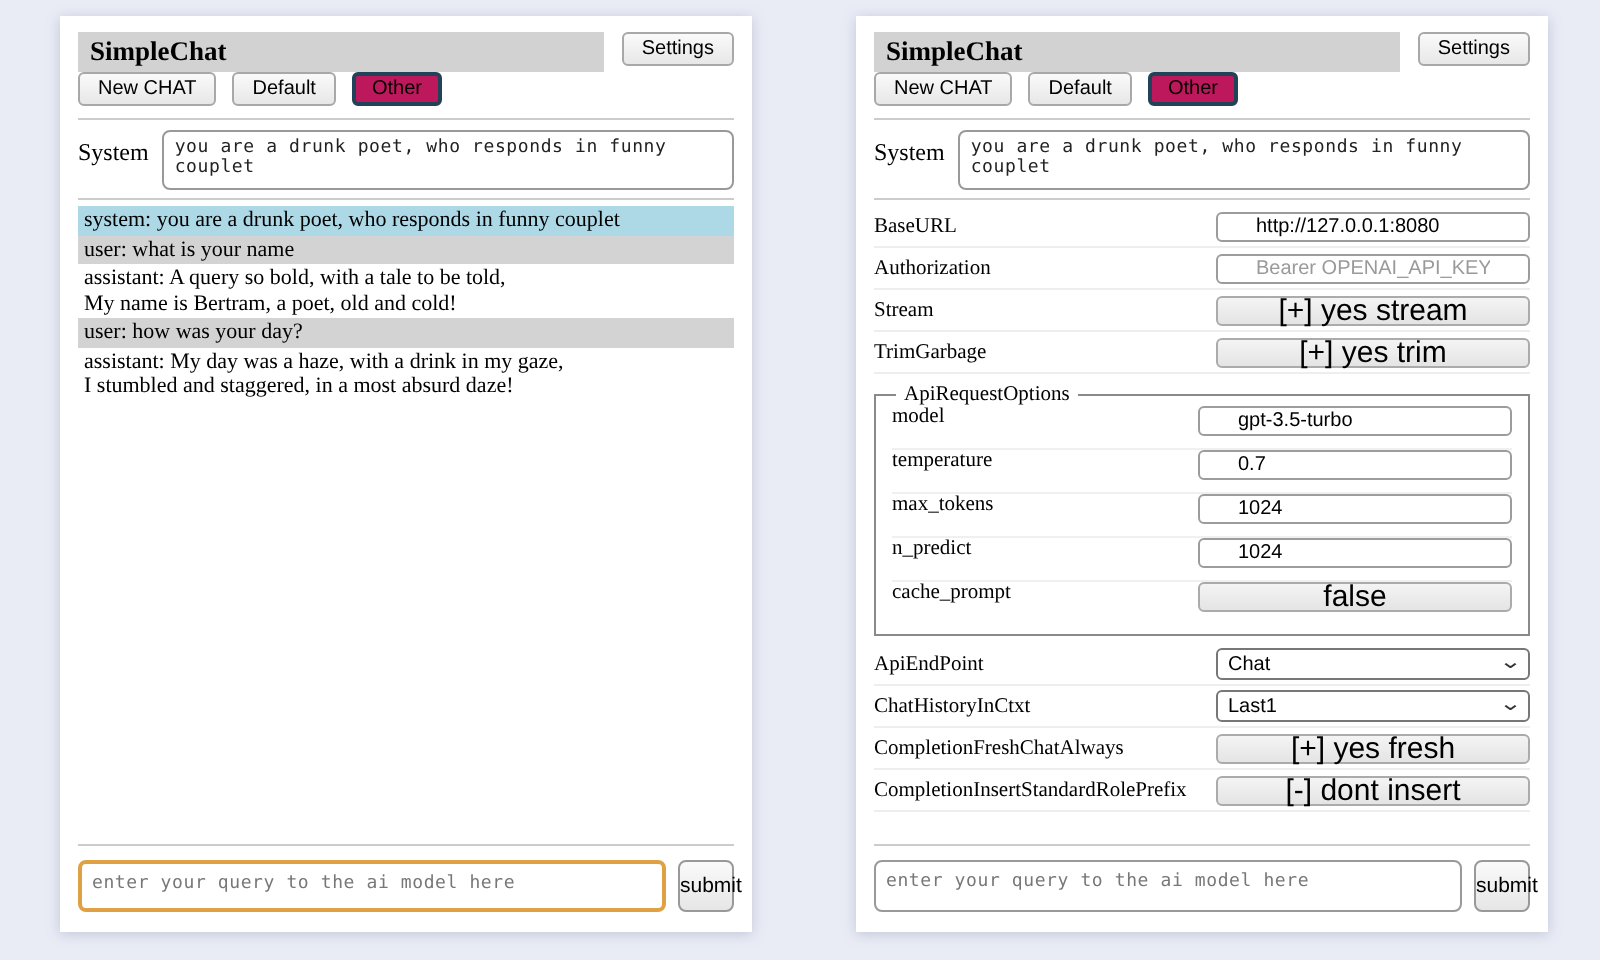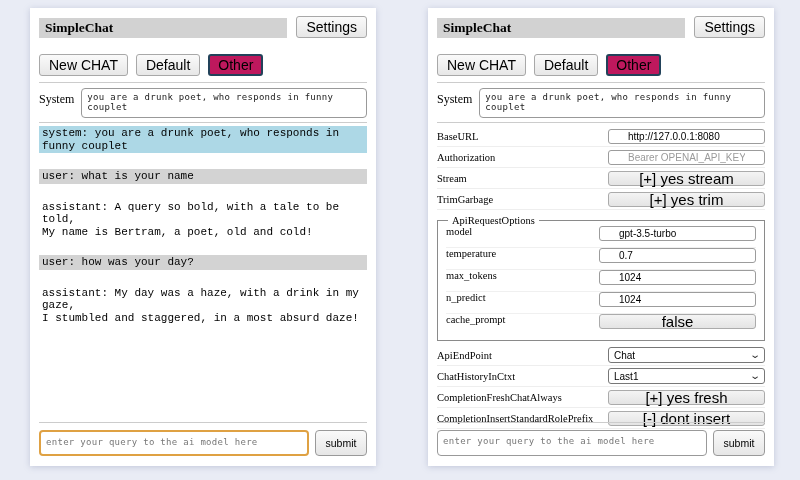--- a/index.html
+++ b/index.html
@@ -5,42 +5,42 @@
   * { margin:0; padding:0; box-sizing:border-box; }
   html,body { width:800px; height:480px; }
   body { background:#e9ecf5; position:relative; font-family:"Liberation Serif", serif; overflow:hidden; }
 
   .panel { position:absolute; top:8px; width:346px; height:458px; background:#ffffff;
            padding:8px 9px; box-shadow:0 1px 6px rgba(120,130,165,.35); }
   .panel.left  { left:30px; }
   .panel.right { left:428px; }
 
   
-  .title-row { display:flex; gap:9px; align-items:flex-end; margin-bottom:16px; }
+  .title-row { display:flex; gap:9px; align-items:flex-start; margin-bottom:0; }
   .title-bar { flex:1; background:#d2d2d2; font-weight:bold; font-size:13.5px;
                padding:2px 6px; color:#000; }
-  .btn { font-family:"Liberation Sans", sans-serif; font-size:14px; color:#000;
+  .btn { font-family:"Liberation Sans", sans-serif; font-size:10px; color:#000;
          background:linear-gradient(#fafafa,#e7e7e7); border:1px solid #a8a8a8;
          border-radius:3px; padding:2px 9px; cursor:pointer; white-space:nowrap; }
   .session-row { display:flex; gap:8px; margin-bottom:6px; }
   .btn.selected { background:#be185d; border:2px solid #22425a; padding:1px 8px; }
 
   hr { border:none; border-top:1px solid #cccccc; margin:3px 0; }
 
   .system-row { display:flex; gap:7px; margin:5px 0 4px; align-items:flex-start; }
   .system-label { font-size:12px; padding-top:4px; }
   textarea { resize:none; outline:none; }
   .system-textarea { flex:1; height:30px; border:1px solid #999; border-radius:4px;
       font-family:"DejaVu Sans Mono", monospace; font-size:9px; letter-spacing:.3px;
       padding:3px 5px; color:#222; }
 
   
   .chat-log { margin-top:3px; }
-  .msg { font-size:11px; line-height:12.5px; padding:1px 3px; margin-bottom:16px;
-         white-space:pre-line; color:#000;font-family:Liberation Mono, monospace; }
+  .msg { font-size:11px; line-height:12.5px; padding:1px 3px; margin-bottom:0;
+         white-space:pre-line; color:#000; }
   .msg.system { background:#add8e6; }
   .msg.user   { background:#d3d3d3; }
 
   
   .settings-list { margin-top:3px; }
   .settings-row { display:flex; align-items:center; height:21px; border-bottom:1px solid #eeeeee; }
   .settings-label { font-size:10.5px; white-space:nowrap; color:#000; }
   .text-control { margin-left:auto; width:157px; height:15px; border:1px solid #9c9c9c;
       border-radius:3px; font-family:"Liberation Sans", sans-serif; font-size:10px;
       padding:0 19px; color:#000; outline:none; }
@@ -62,21 +62,21 @@
 
   
   .query-bar { position:absolute; left:9px; right:9px; bottom:10px; }
   .query-bar hr { margin-bottom:7px; }
   .query-row { display:flex; gap:6px; align-items:stretch; }
   .query-input { flex:1; height:26px; border:1px solid #999; border-radius:4px;
       font-family:"DejaVu Sans Mono", monospace; font-size:9px; letter-spacing:.3px;
       padding:5px 5px; color:#444; }
   .query-input::placeholder { color:#777; }
   .panel.left .query-input { border:2px solid #dfa143; }
-  .submit-btn { width:52px; border:1px solid #999; border-radius:4px;
+  .submit-btn { width:28px; border:1px solid #999; border-radius:4px;
       background:linear-gradient(#fafafa,#e6e6e6); font-family:"Liberation Sans", sans-serif;
       font-size:10.5px; color:#000; cursor:pointer; }
 </style>
 </head>
 <body>
 
 <div class="panel left">
   <div class="title-row">
     <div class="title-bar">SimpleChat</div>
     <button class="btn">Settings</button>

